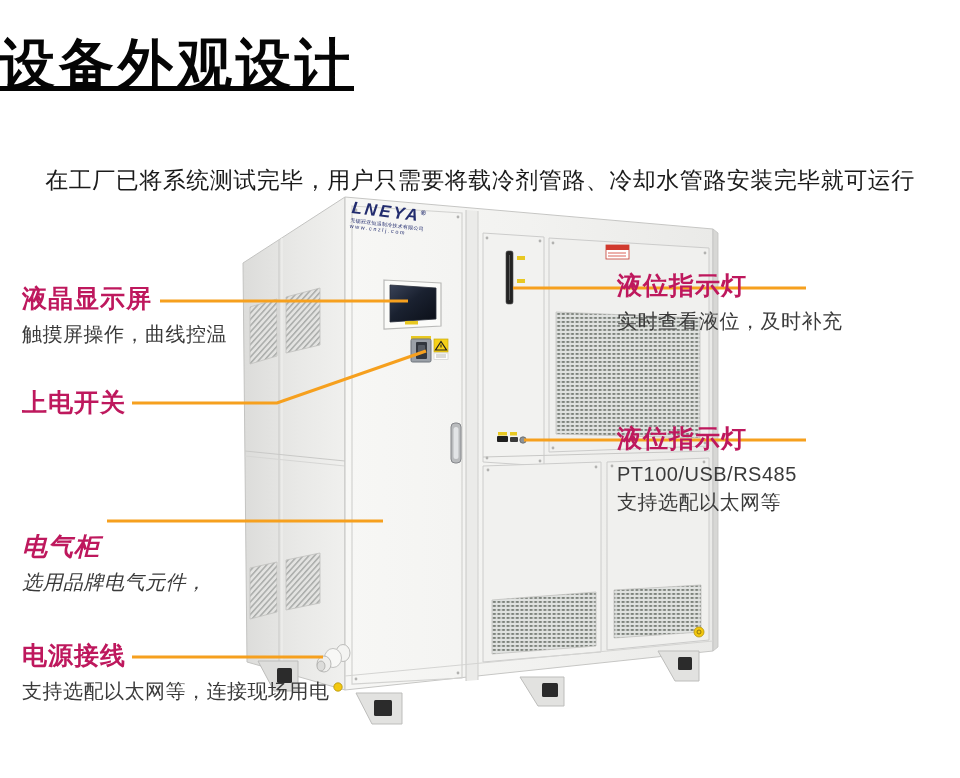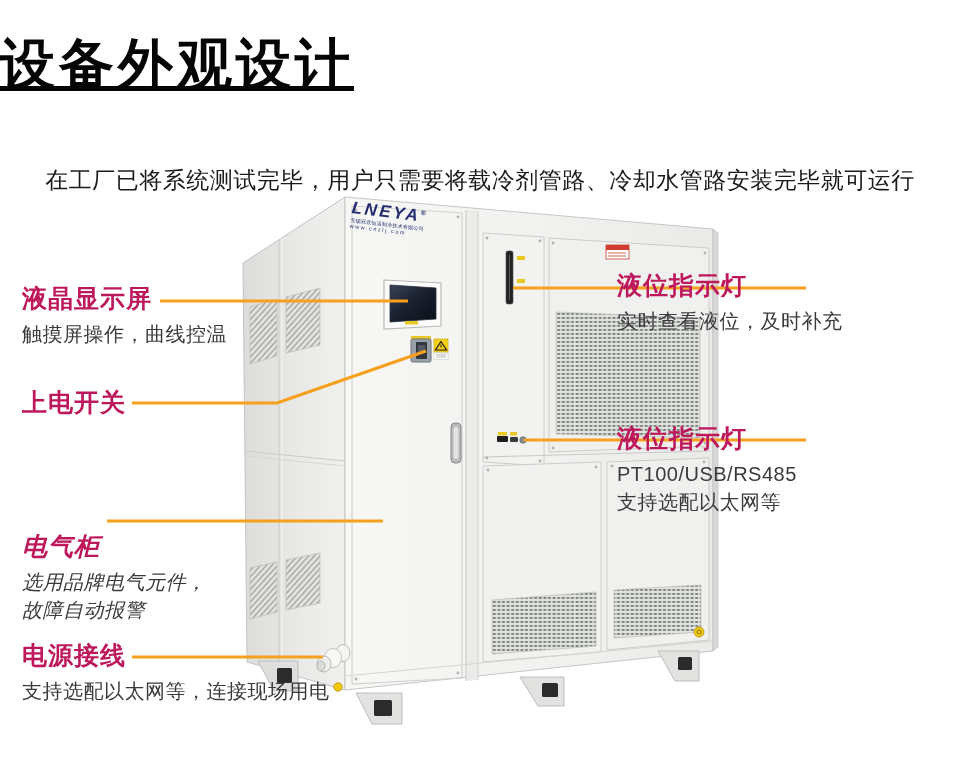--- a/index.html
+++ b/index.html
@@ -222,21 +222,20 @@
   <div class="anno-desc">触摸屏操作，曲线控温</div>
 </div>
 
 <div class="abs anno anno-left" style="top:388px;">
   <div class="anno-title">上电开关</div>
 </div>
 
 <div class="abs anno anno-left" style="top:532px;font-style:italic;">
   <div class="anno-title">电气柜</div>
   <div class="anno-desc">选用品牌电气元件，</div>
-  <div class="anno-desc">故障自动报警</div>
 </div>
 
 <div class="abs anno anno-left" style="top:641px;">
   <div class="anno-title">电源接线</div>
   <div class="anno-desc">支持选配以太网等，连接现场用电</div>
 </div>
 
 <div class="abs anno anno-right" style="top:271px;">
   <div class="anno-title">液位指示灯</div>
   <div class="anno-desc">实时查看液位，及时补充</div>

